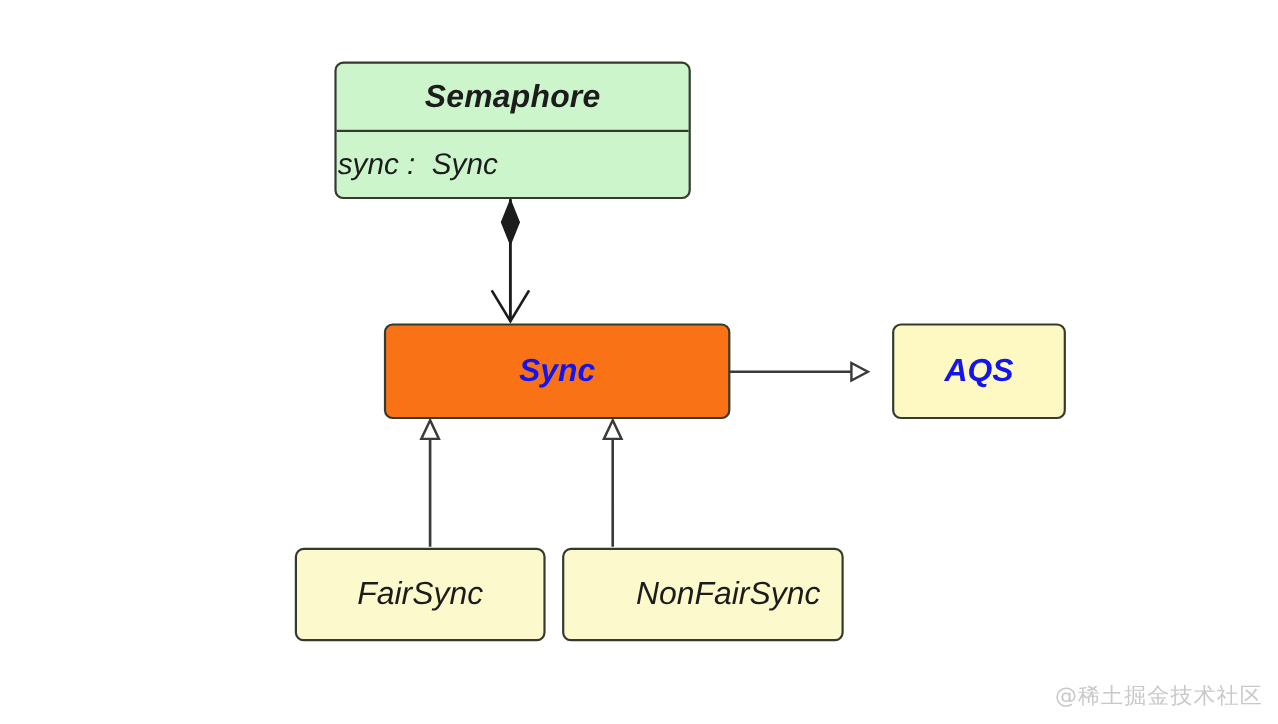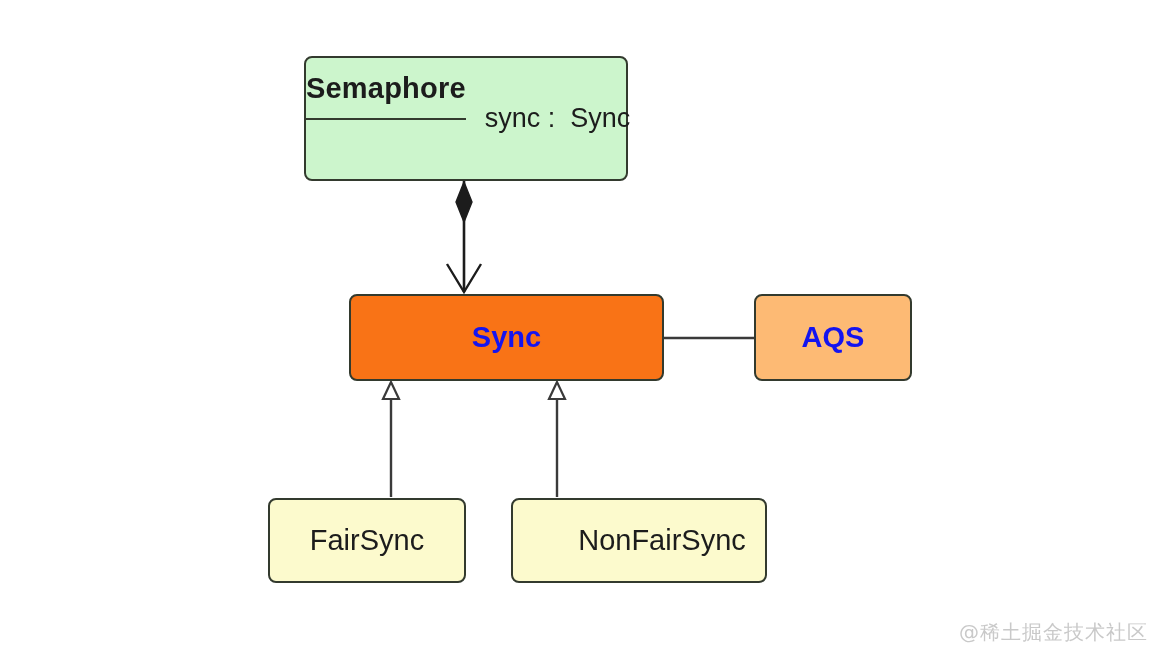--- a/index.html
+++ b/index.html
@@ -25,35 +25,36 @@
     left: 0; top: 0;
     width: 1162px;
     height: 658px;
   }
   .node {
     position: absolute;
     box-sizing: border-box;
     border: 2px solid #333a2e;
     border-radius: 8px;
     display: flex;
-    flex-direction: row;
+    flex-direction: column;
+    font-style: italic;
   }
   .node-compartment {
     flex: 1 1 auto;
     display: flex;
     align-items: center;
     justify-content: center;
     box-sizing: border-box;
   }
   .node-compartment.divided {
     border-bottom: 2px solid #333a2e;
   }
   .node-compartment.attrs {
     justify-content: flex-start;
-    padding-left: 19px;
+    padding-left: 1px;
   }
   .title-text {
     font-size: 29px;
     font-weight: bold;
     color: #1c1c1c;
     letter-spacing: 0.2px;
     white-space: pre;
   }
   .attr-text {
     font-size: 27px;
@@ -80,27 +81,27 @@
     background: #ccf5cc;
   }
   #node-semaphore .node-compartment.divided { height: 62px; flex: 0 0 62px; }
   #node-sync {
     left: 309px; top: 294px;
     width: 315px; height: 87px;
     background: #f97316;
     margin-left: 40px;
   }
   #node-aqs {
-    left: 754px; top: 294px;
+    left: 811px; top: 294px;
     width: 158px; height: 87px;
-    background: #fdba74;
+    background: #fef9c3;
   }
   #node-fairsync {
     left: 268px; top: 498px;
-    width: 198px; height: 85px;
+    width: 228px; height: 85px;
     background: #fcfacd;
   }
   #node-nonfairsync {
     left: 511px; top: 498px;
     width: 256px; height: 85px;
     background: #fcfacd;
     padding-left: 46px;
   }
   #watermark {
     position: absolute;

